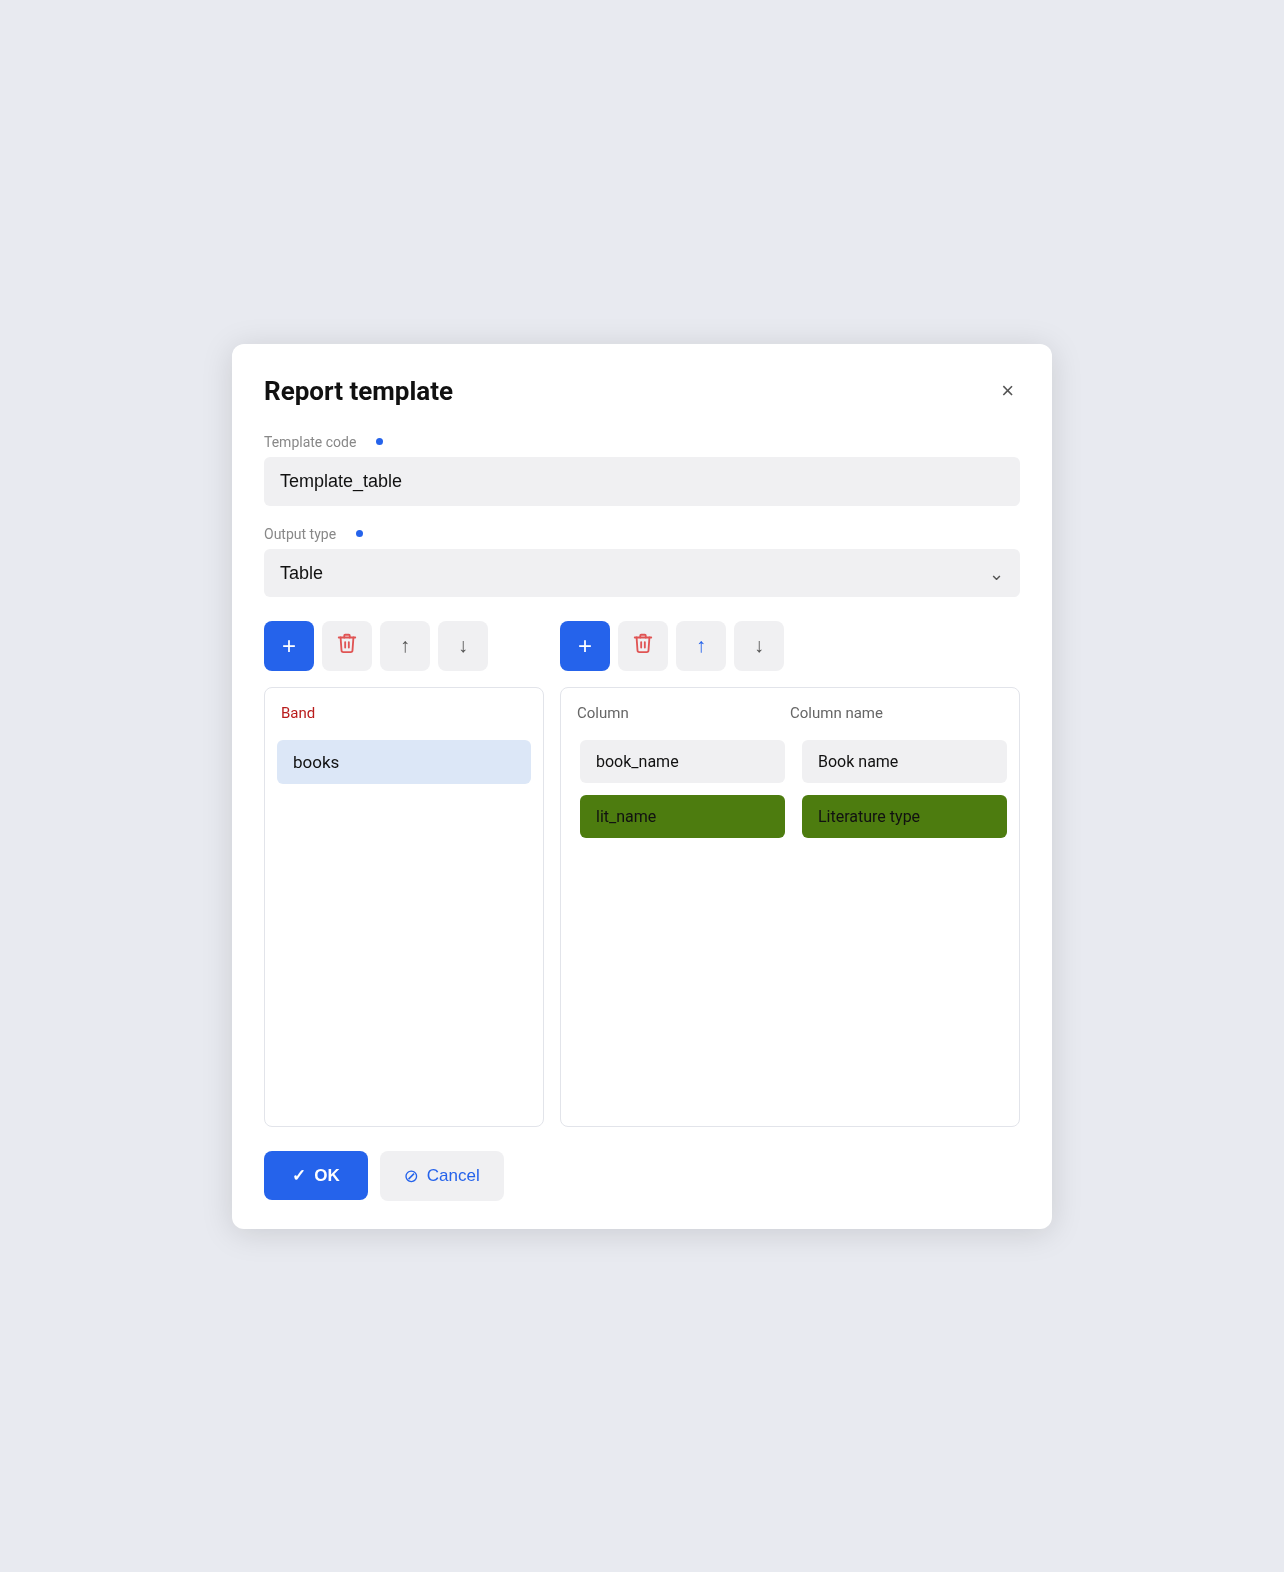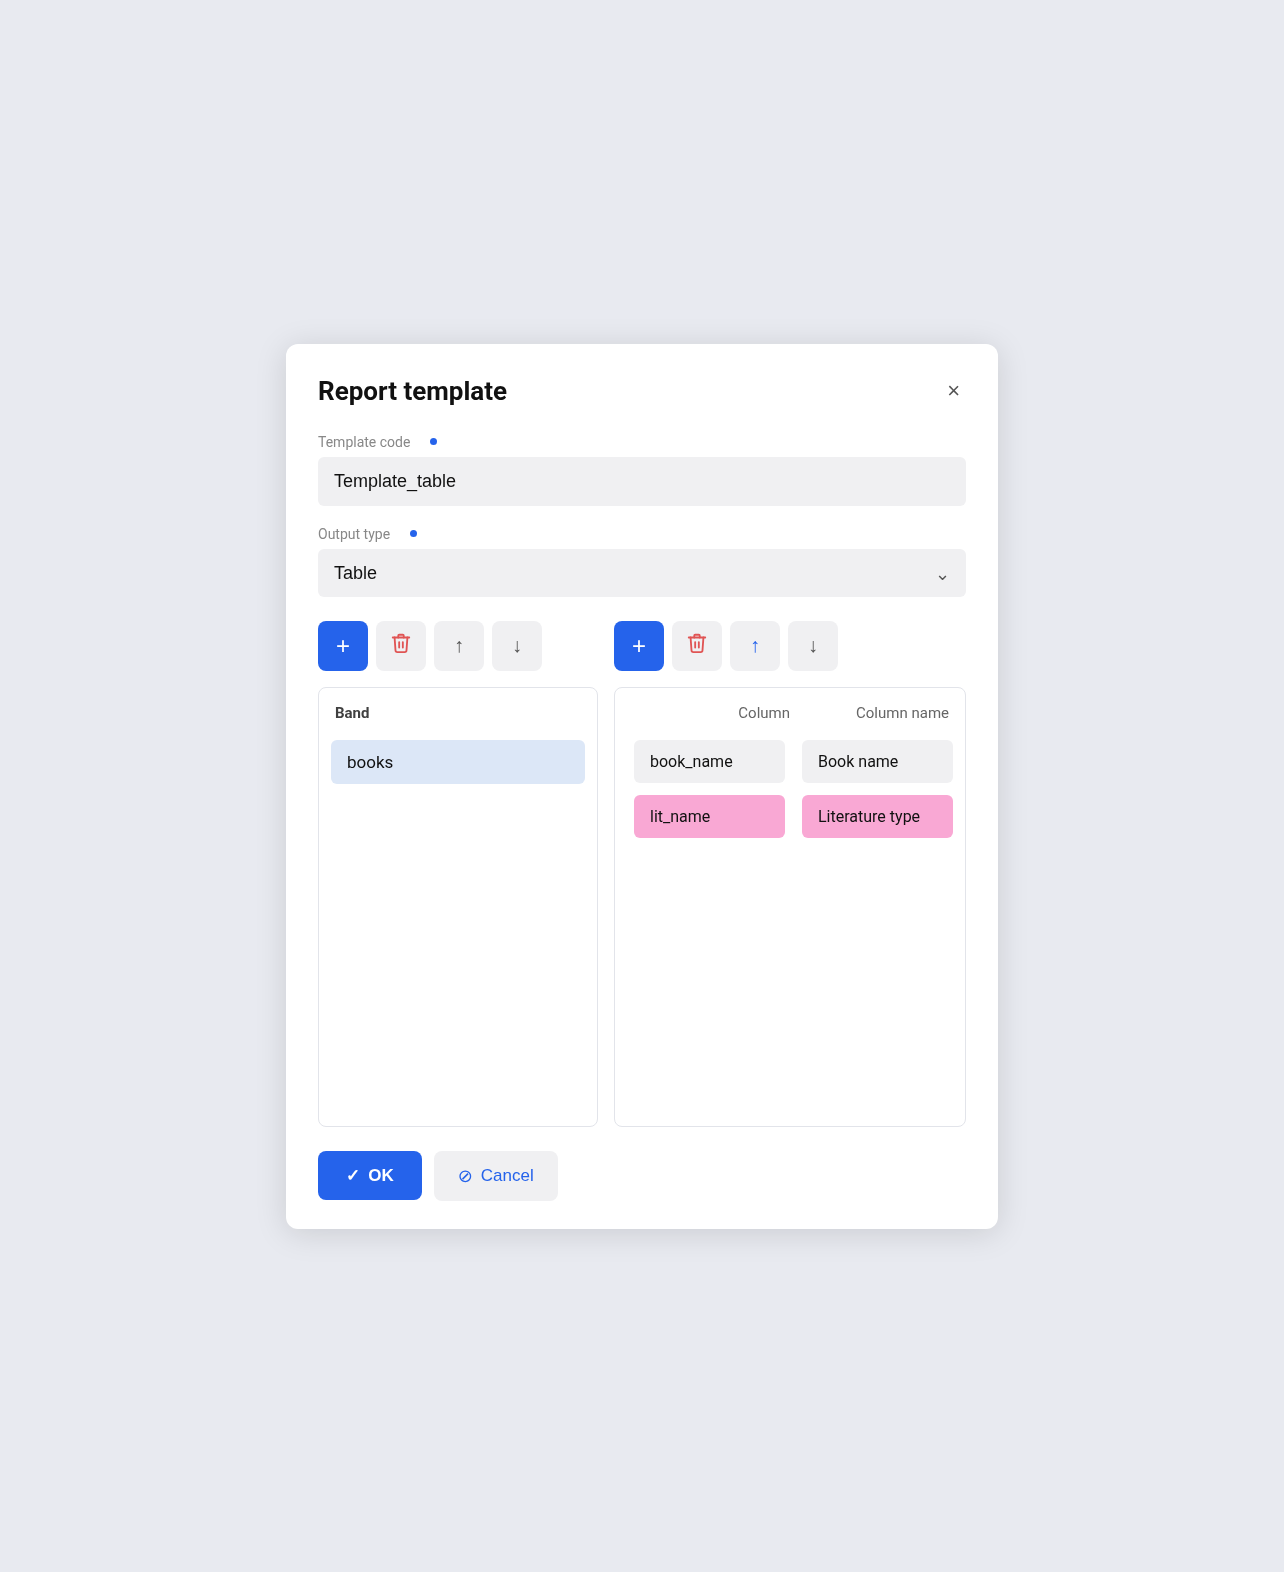--- a/index.html
+++ b/index.html
@@ -7,21 +7,21 @@
       background: #e8eaf0;
       display: flex;
       justify-content: center;
       align-items: center;
       min-height: 100vh;
       font-family: -apple-system, BlinkMacSystemFont, 'Segoe UI', Roboto, sans-serif;
     }
     .dialog {
       background: #fff;
       border-radius: 12px;
-      width: 712px;
+      width: 820px;
       padding: 32px 32px 28px 32px;
       box-shadow: 0 4px 32px rgba(0,0,0,0.13);
       position: relative;
     }
     .dialog-header {
       display: flex;
       justify-content: space-between;
       align-items: center;
       margin-bottom: 28px;
     }
@@ -156,33 +156,32 @@
       border-radius: 8px;
       padding: 16px 0 0 0;
     }
     .panel-header {
       display: flex;
       padding: 0 16px 12px 16px;
       gap: 0;
     }
     .panel-header-label {
       font-size: 15px;
-      color: #404040;
-      font-weight: 700;
+      color: #b91c1c;
+      font-weight: 400;
     }
     .panel-header-right {
       display: flex;
       width: 100%;
       gap: 0;
     }
     .col-header {
       font-size: 15px;
       color: #666;
       flex: 1;
-      text-align: right;
     }
     .panel-row {
       display: flex;
       padding: 6px 12px;
       gap: 10px;
     }
     .band-item {
       background: #dce7f7;
       border-radius: 6px;
       padding: 12px 16px;
@@ -198,21 +197,21 @@
       background: #f0f0f2;
       border-radius: 6px;
       padding: 12px 16px;
       font-size: 16px;
       color: #111;
       flex: 1;
       cursor: pointer;
       margin-left: 7px;
     }
     .col-item.selected-row {
-      background: #f9a8d4;
+      background: #4d7c0f;
     }
 
     .footer-row {
       display: flex;
       gap: 12px;
       align-items: center;
     }
     .btn-ok {
       background: #2563eb;
       color: #fff;

